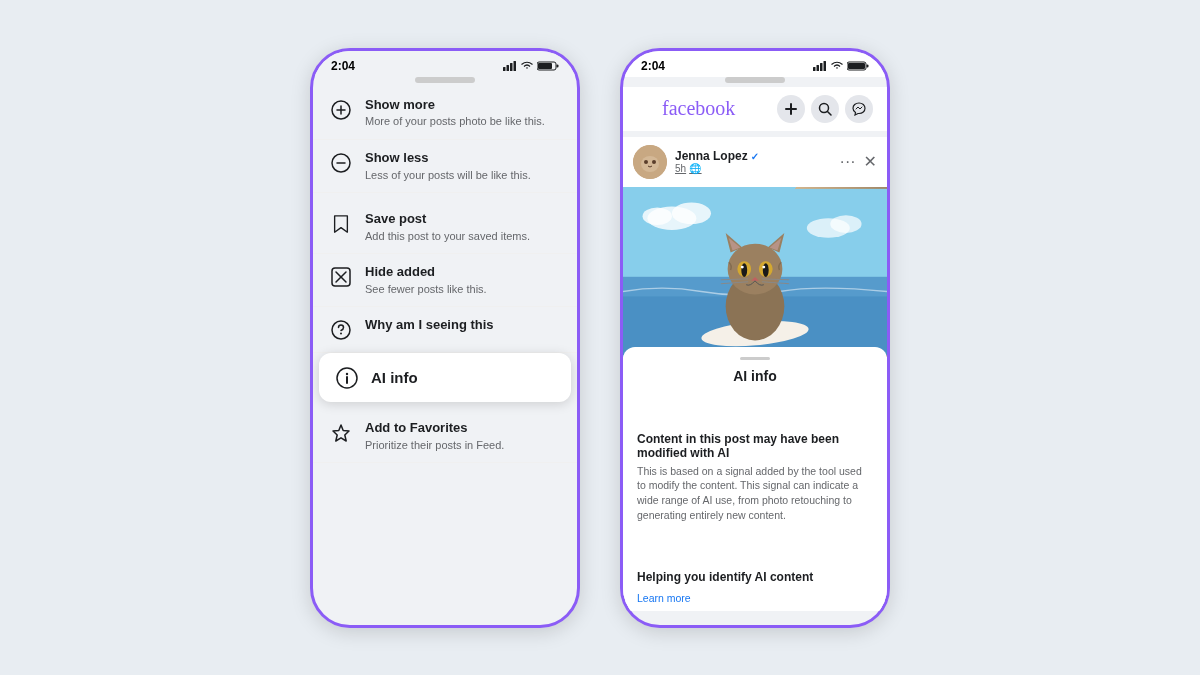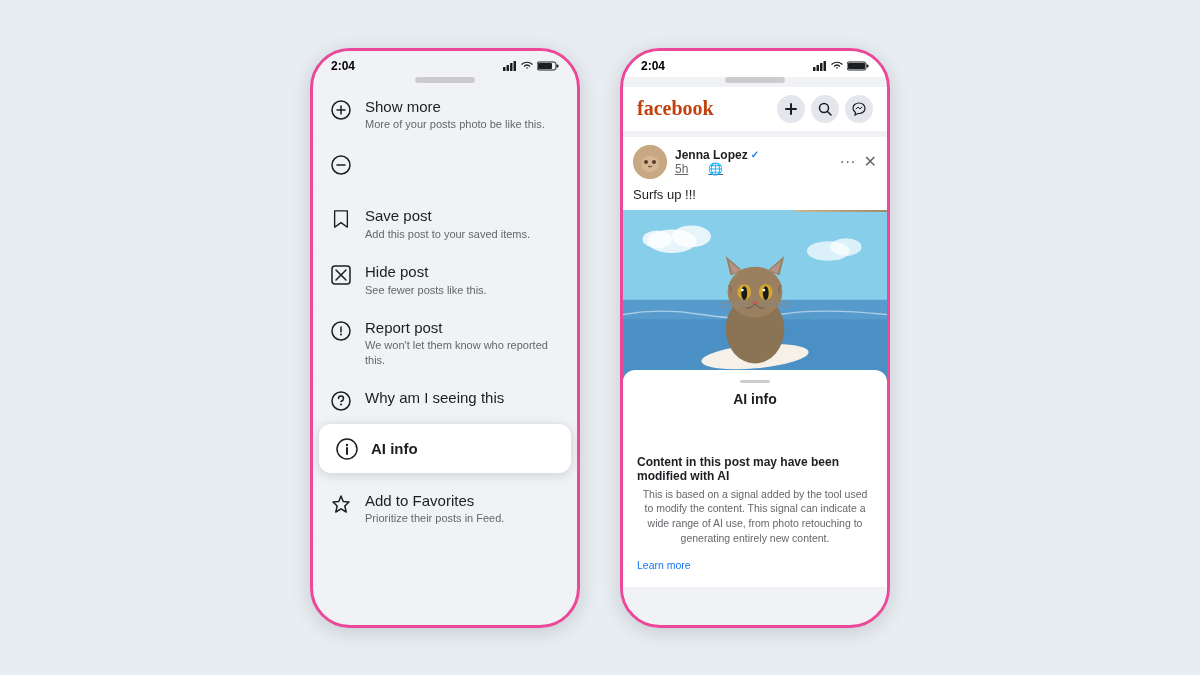--- a/index.html
+++ b/index.html
@@ -12,21 +12,21 @@
       justify-content: center;
       gap: 40px;
       font-family: -apple-system, BlinkMacSystemFont, 'Helvetica Neue', Arial, sans-serif;
       overflow: hidden;
     }
 
     
     .phone {
       width: 270px;
       height: 580px;
-      border: 3px solid #ec4899;
+      border: 3px solid #8b5cf6;
       border-radius: 40px;
       background: #f0f2f5;
       position: relative;
       overflow: hidden;
       box-shadow: 0 4px 20px rgba(0,0,0,0.15);
     }
 
     
     .status-bar {
       display: flex;
@@ -63,21 +63,21 @@
       min-width: 24px;
       margin-right: 12px;
       margin-top: 1px;
       display: flex;
       align-items: center;
       justify-content: center;
       font-size: 16px;
     }
 
     .menu-text-block { flex: 1; }
-    .menu-title { font-size: 15px; font-weight: 400; color: #1c1e21; line-height: 1.3; }
+    .menu-title { font-size: 13px; font-weight: 700; color: #1c1e21; line-height: 1.3; }
     .menu-subtitle { font-size: 11px; color: #65676b; line-height: 1.3; margin-top: 1px; }
 
     
     .ai-info-highlight {
       background: #fff;
       border: none;
       border-radius: 12px;
       margin: 0 6px;
       padding: 12px 16px;
       display: flex;
@@ -102,23 +102,24 @@
     .fb-header {
       background: #fff;
       padding: 8px 14px;
       display: flex;
       align-items: center;
       justify-content: space-between;
     }
 
     .fb-logo {
       font-size: 20px;
-      font-weight: 700;
-      color: #c2410c;
+      font-weight: 400;
+      color: #8b5cf6;
       font-family: Georgia, serif;
+      margin-left: 25px;
     }
 
     .fb-header-icons {
       display: flex;
       gap: 6px;
     }
 
     .fb-icon-btn {
       width: 28px;
       height: 28px;
@@ -158,21 +159,21 @@
 
     .post-user-info { flex: 1; text-align: right; }
     .post-username {
       font-size: 12px;
       font-weight: 700;
       color: #1c1e21;
       display: flex;
       align-items: center;
       gap: 3px;
     }
-    .post-meta { font-size: 12px; color: #65676b; display: flex; align-items: center; gap: 20px; text-decoration: underline; }
+    .post-meta { font-size: 10px; color: #65676b; display: flex; align-items: center; gap: 3px; text-decoration: underline; }
 
     .post-header-actions { display: flex; gap: 8px; align-items: center; }
     .more-btn { font-size: 16px; color: #65676b; cursor: pointer; }
     .close-btn { font-size: 16px; color: #65676b; cursor: pointer; }
 
     .post-caption {
       padding: 0 10px 8px;
       font-size: 13px;
       font-weight: 500;
       color: #1c1e21;
@@ -226,21 +227,20 @@
       color: #1c1e21;
       margin-bottom: 4px;
       margin-top: 48px;
     }
 
     .panel-text {
       font-size: 10.5px;
       color: #65676b;
       line-height: 1.4;
       margin-bottom: 10px;
-      text-align: center;
     }
 
     .panel-link {
       font-size: 10.5px;
       color: #1877f2;
       cursor: pointer;
     }
   </style>
 </head>
 <body>
@@ -285,20 +285,24 @@
       </div>
     </div>
 
     <div class="menu-item">
       <div class="menu-icon">
         <svg width="20" height="20" viewBox="0 0 20 20" fill="none">
           <circle cx="10" cy="10" r="9" stroke="#1c1e21" stroke-width="1.5"></circle>
           <line x1="6" y1="10" x2="14" y2="10" stroke="#1c1e21" stroke-width="1.5" stroke-linecap="round"></line>
         </svg>
       </div>
+      <div class="menu-text-block">
+        <div class="menu-title">Show less</div>
+        <div class="menu-subtitle">Less of your posts will be like this.</div>
+      </div>
     </div>
 
     <div class="menu-separator"></div>
 
     <div class="menu-item">
       <div class="menu-icon">
         <svg width="18" height="20" viewBox="0 0 18 22" fill="none">
           <path d="M2 2 H16 V20 L9 15 L2 20 Z" stroke="#1c1e21" stroke-width="1.5" stroke-linejoin="round"></path>
         </svg>
       </div>
@@ -310,38 +314,25 @@
 
     <div class="menu-item">
       <div class="menu-icon">
         <svg width="20" height="20" viewBox="0 0 20 20" fill="none">
           <rect x="1" y="1" width="18" height="18" rx="3" stroke="#1c1e21" stroke-width="1.5"></rect>
           <line x1="5" y1="5" x2="15" y2="15" stroke="#1c1e21" stroke-width="1.5" stroke-linecap="round"></line>
           <line x1="15" y1="5" x2="5" y2="15" stroke="#1c1e21" stroke-width="1.5" stroke-linecap="round"></line>
         </svg>
       </div>
       <div class="menu-text-block">
-        <div class="menu-title">Hide post</div>
+        <div class="menu-title">Hide added</div>
         <div class="menu-subtitle">See fewer posts like this.</div>
       </div>
     </div>
 
-    <div class="menu-item">
-      <div class="menu-icon">
-        <svg width="20" height="20" viewBox="0 0 20 20" fill="none">
-          <circle cx="10" cy="10" r="9" stroke="#1c1e21" stroke-width="1.5"></circle>
-          <line x1="10" y1="6" x2="10" y2="11" stroke="#1c1e21" stroke-width="1.5" stroke-linecap="round"></line>
-          <circle cx="10" cy="13.5" r="1" fill="#1c1e21"></circle>
-        </svg>
-      </div>
-      <div class="menu-text-block">
-        <div class="menu-title">Report post</div>
-        <div class="menu-subtitle">We won't let them know who reported this.</div>
-      </div>
-    </div>
 
 
     <div class="menu-item">
       <div class="menu-icon">
         <svg width="20" height="20" viewBox="0 0 20 20" fill="none">
           <circle cx="10" cy="10" r="9" stroke="#1c1e21" stroke-width="1.5"></circle>
           <path d="M7.5 7.5 Q7.5 5 10 5 Q12.5 5 12.5 7.5 Q12.5 9.5 10 10.5" stroke="#1c1e21" stroke-width="1.5" fill="none" stroke-linecap="round"></path>
           <circle cx="10" cy="13.5" r="1" fill="#1c1e21"></circle>
         </svg>
       </div>
@@ -452,21 +443,20 @@
             <span>5h</span>
             <span>🌐</span>
           </div>
         </div>
         <div class="post-header-actions">
           <span class="more-btn">···</span>
           <span class="close-btn">✕</span>
         </div>
       </div>
 
-      <div class="post-caption">Surfs up !!!</div>
 
       <div class="post-image">
         <svg class="cat-svg" viewBox="0 0 270 170" xmlns="http://www.w3.org/2000/svg">
 
           <rect width="270" height="120" fill="#87CEEB"></rect>
 
           <rect y="90" width="270" height="80" fill="#4a90c4"></rect>
           <rect y="90" width="270" height="20" fill="#5ba0d0" opacity="0.7"></rect>
 
           <path d="M0 105 Q40 98 80 105 Q120 112 160 105 Q200 98 270 105" stroke="#fff" stroke-width="1.5" fill="none" opacity="0.5"></path>
@@ -509,16 +499,17 @@
           <ellipse cx="228" cy="36" rx="16" ry="9" fill="#fff" opacity="0.7"></ellipse>
         </svg>
       </div>
     </div>
 
     <div class="ai-info-panel">
       <div class="panel-handle"></div>
       <div class="panel-title">AI info</div>
       <div class="panel-section-title">Content in this post may have been modified with AI</div>
       <div class="panel-text">This is based on a signal added by the tool used to modify the content. This signal can indicate a wide range of AI use, from photo retouching to generating entirely new content.</div>
+      <div class="panel-section-title">Helping you identify AI content</div>
       <span class="panel-link">Learn more</span>
     </div>
   </div>
 </div>
 
 </body></html>

